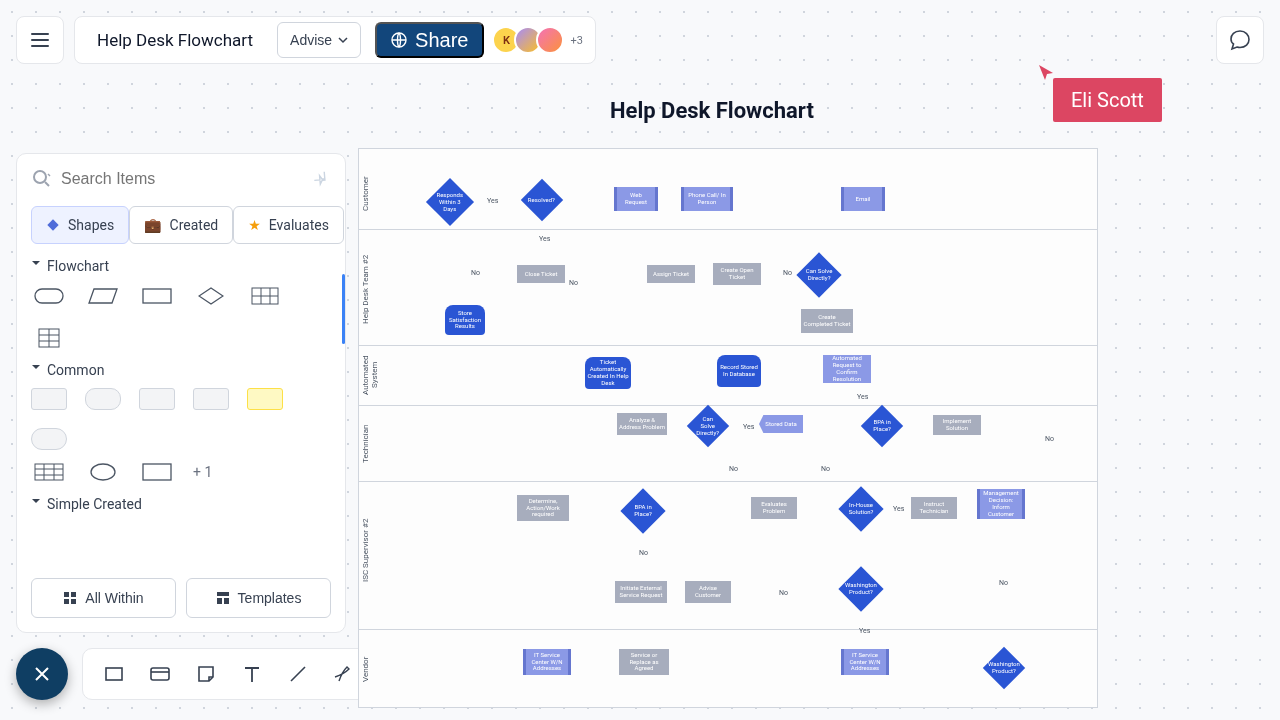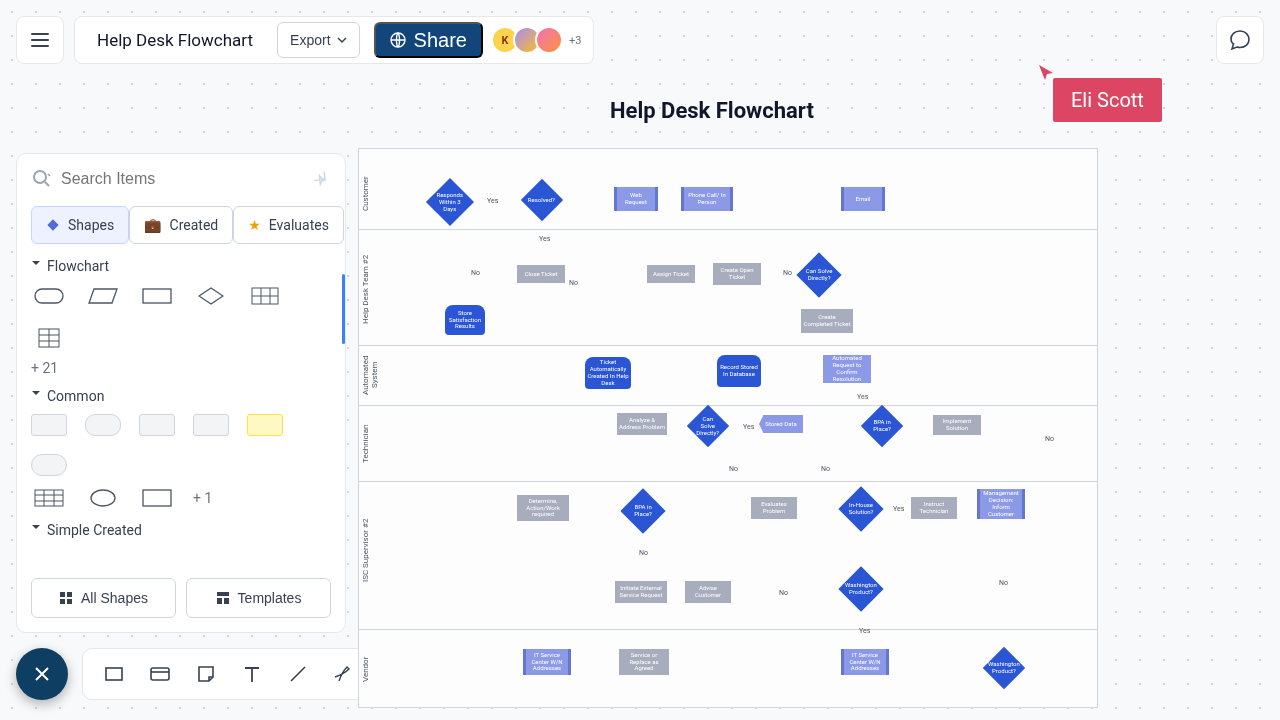--- a/index.html
+++ b/index.html
@@ -78,21 +78,21 @@
 
 <div class="topbar">
   <div class="icon-btn">
     <svg width="20" height="20" viewBox="0 0 20 20">
         <path d="M2 4h16M2 10h16M2 16h16" stroke="#374151" stroke-width="2" stroke-linecap="round"></path>
       </svg>
   </div>
   <div class="titlebar">
     <span class="doc-title">Help Desk Flowchart</span>
     <button class="export-btn">
-      <span>Export</span>
+      <span>Advise</span>
       <svg width="10" height="10" viewBox="0 0 10 10">
           <path d="M1 3l4 4 4-4" stroke="#374151" stroke-width="1.5" fill="none"></path>
         </svg>
     </button>
     <button class="share-btn">
       <svg width="16" height="16" viewBox="0 0 16 16">
           <circle cx="8" cy="8" r="7" fill="none" stroke="#fff" stroke-width="1.4"></circle>
           <path d="M1 8h14M8 1c2 2 2 12 0 14M8 1c-2 2-2 12 0 14" stroke="#fff" stroke-width="1.4" fill="none"></path>
         </svg>
       <span>Share</span>
@@ -176,21 +176,20 @@
           <path d="M10 1v16M19 1v16M1 9h26" stroke="#4b5563"></path>
         </svg>
       </div>
     <div class="shape-cell">
         <svg width="22" height="20">
           <rect x="1" y="1" width="20" height="18" fill="none" stroke="#4b5563"></rect>
           <path d="M11 1v18M1 7h20M1 13h20" stroke="#4b5563"></path>
         </svg>
       </div>
   </div>
-  <div class="plus-count">+ 21</div>
 
   <div class="group-hdr">
     <svg width="10" height="10" viewBox="0 0 10 10">
         <path d="M1 3l4 4 4-4" fill="#374151"></path>
       </svg>
     <span>Common</span>
   </div>
   <div class="shape-grid">
     <div class="common-cell"></div>
     <div class="common-cell" style="border-radius:10px"></div>
@@ -227,21 +226,21 @@
   </div>
 
   <div class="bottom-row">
     <button class="bottom-btn">
       <svg width="14" height="14" viewBox="0 0 14 14">
           <rect x="1" y="1" width="5" height="5" fill="#374151"></rect>
           <rect x="8" y="1" width="5" height="5" fill="#374151"></rect>
           <rect x="1" y="8" width="5" height="5" fill="#374151"></rect>
           <rect x="8" y="8" width="5" height="5" fill="#374151"></rect>
         </svg>
-      <span>All Shapes</span>
+      <span>All Within</span>
     </button>
     <button class="bottom-btn">
       <svg width="14" height="14" viewBox="0 0 14 14">
           <rect x="1" y="1" width="12" height="4" fill="#374151"></rect>
           <rect x="1" y="7" width="5" height="6" fill="#374151"></rect>
           <rect x="8" y="7" width="5" height="6" fill="#374151"></rect>
         </svg>
       <span>Templates</span>
     </button>
   </div>

